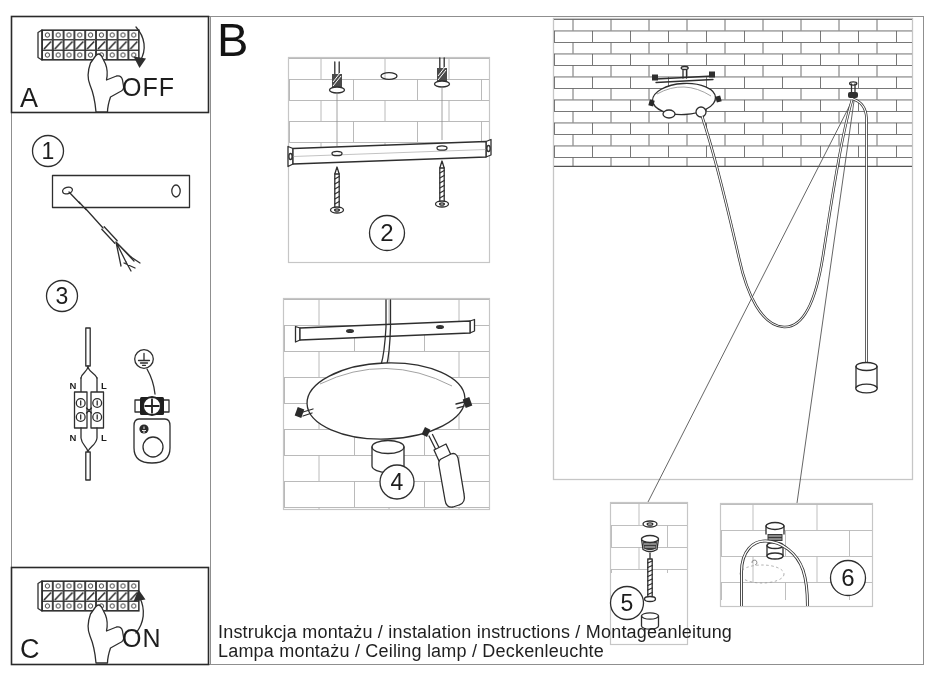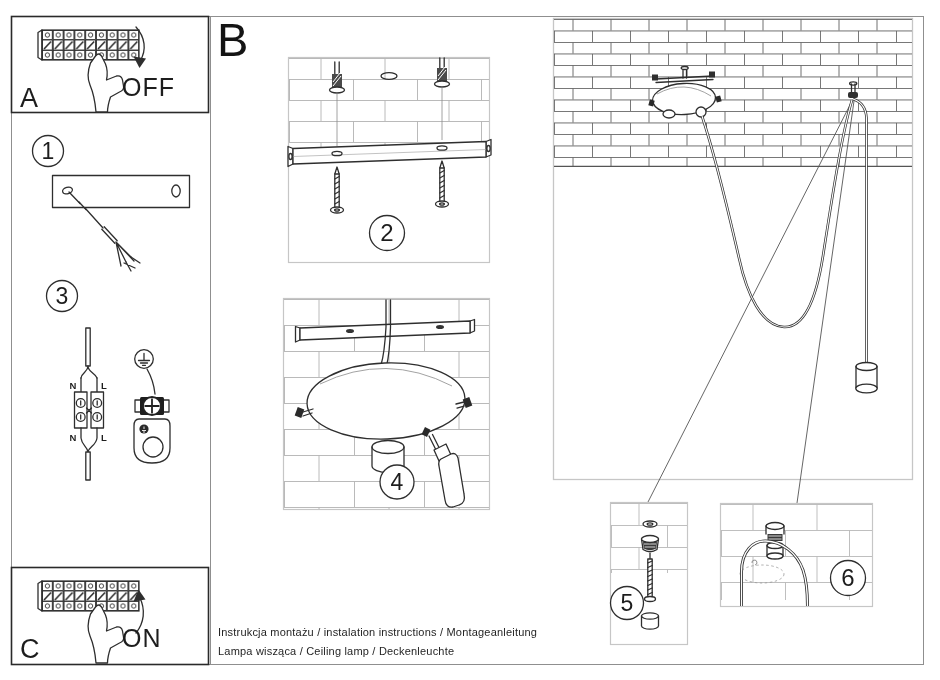--- a/index.html
+++ b/index.html
@@ -2,21 +2,21 @@
 <html><head>
 <meta charset="utf-8">
 <style>
   html,body{margin:0;padding:0;background:#fff;}
   #sheet{position:relative;width:940px;height:680px;background:#fff;overflow:hidden;
          font-family:"Liberation Sans",sans-serif;}
   .abs{position:absolute;}
   #frame{left:11px;top:16px;width:913px;height:649px;border:1.4px solid #8f8f8f;box-sizing:border-box;}
   #divider{left:209.5px;top:16px;width:1.4px;height:649px;background:#8f8f8f;}
   #letter-b{left:217px;top:16px;font-size:47px;color:#141414;line-height:1;}
-  #footer{left:218px;top:623px;font-size:11px;line-height:19px;color:#1f1f1f;letter-spacing:.2px;}
+  #footer{left:218px;top:623px;font-size:18px;line-height:19px;color:#1f1f1f;letter-spacing:.2px;}
   svg{display:block;}
   .s{stroke:#2e2e2e;fill:none;stroke-width:1.3;stroke-linecap:round;stroke-linejoin:round;}
   .sf{stroke:#2e2e2e;fill:#fff;stroke-width:1.3;stroke-linejoin:round;}
   .dk{fill:#2e2e2e;stroke:none;}
   .pb{stroke:#c6c6c6;fill:#fff;stroke-width:1.2;}
   text.num{font-family:"Liberation Sans",sans-serif;font-size:23px;fill:#1d1d1d;text-anchor:middle;}
   text.cap{font-family:"Liberation Sans",sans-serif;font-size:27px;fill:#1d1d1d;}
   text.state{font-family:"Liberation Sans",sans-serif;font-size:25px;fill:#1d1d1d;letter-spacing:1px;}
   text.wl{font-family:"Liberation Sans",sans-serif;font-size:9.5px;font-weight:bold;fill:#1d1d1d;text-anchor:middle;}
 </style>
@@ -351,16 +351,16 @@
       <path d="M741.5 606 L741.5 572 C741.5 551 753 540.5 766 541 C782 541.5 797 553 803 570 C806 579 807.5 593 807.5 606" stroke="#fff" stroke-width="1.3" fill="none"></path>
       <g>
         <circle class="sf" cx="848" cy="578" r="17.5" stroke-width="1.8"></circle>
         <text class="num" x="848" y="586" style="font-size:24px">6</text>
       </g>
     </g>
   </svg>
 
   <div id="footer" class="abs">
     <div>Instrukcja montażu / instalation instructions / Montageanleitung</div>
-    <div>Lampa wisząca / Ceiling lamp / Deckenleuchte</div>
+    <div>Lampa montażu / Ceiling lamp / Deckenleuchte</div>
   </div>
 
 </div>
 
 </body></html>

